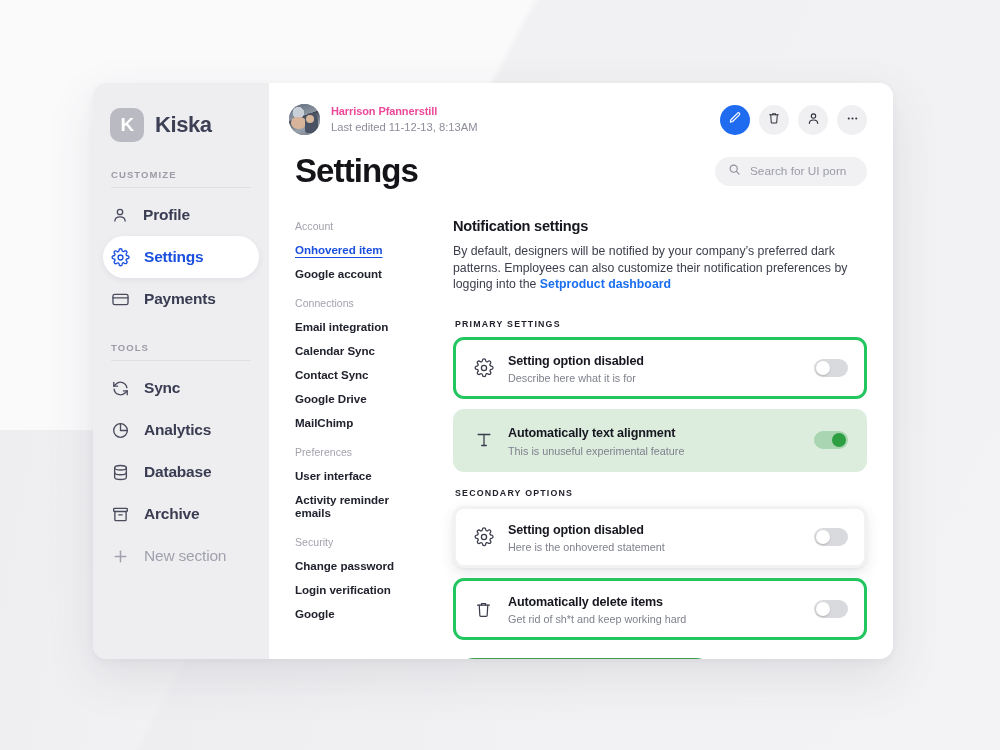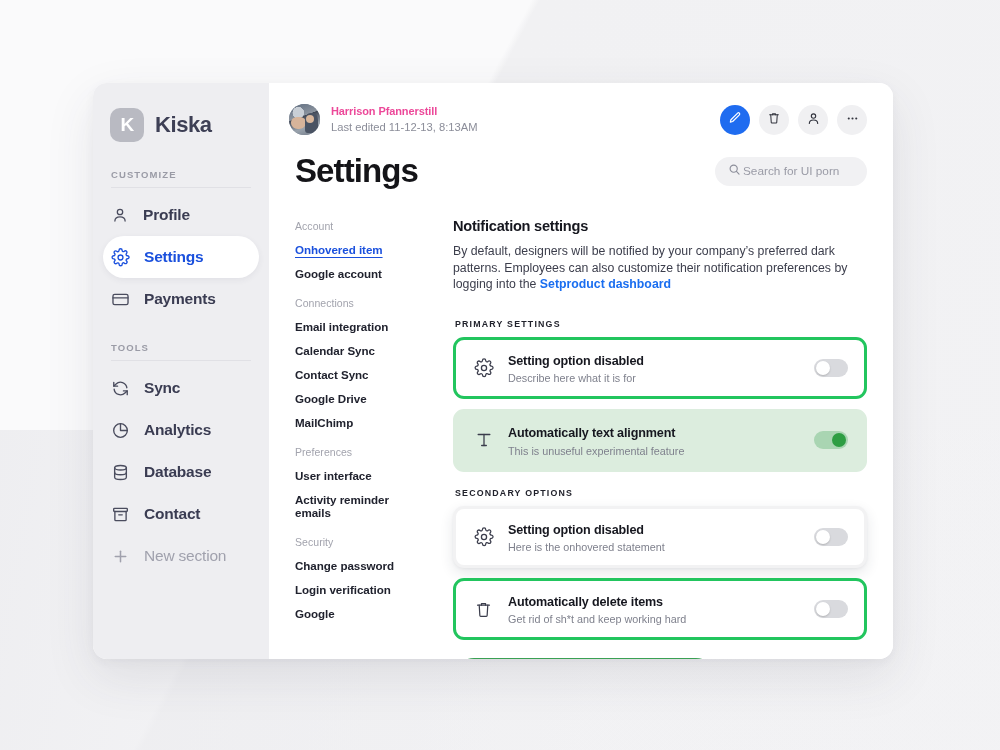--- a/index.html
+++ b/index.html
@@ -183,21 +183,21 @@
   }
   .page-title {
     font-size: 33px;
     font-weight: bold;
     color: #141418;
     letter-spacing: -0.9px;
   }
   .search {
     display: flex;
     align-items: center;
-    gap: 2px;
+    gap: 9px;
     background: #f1f1f3;
     border-radius: 18px;
     height: 29px;
     width: 152px;
     padding: 0 13px;
     cursor: text;
   }
   .search input {
     border: none; outline: none; background: transparent;
     font-family: "Liberation Sans", sans-serif;
@@ -429,21 +429,21 @@
       </div>
 
       <div class="nav-item">
         <span>
           <svg width="19" height="19" viewBox="0 0 24 24" fill="none" stroke="#4a4c5e" stroke-width="1.7" stroke-linecap="round" stroke-linejoin="round">
             <rect x="3.4" y="4.2" width="17.2" height="4" rx="1"></rect>
             <path d="M4.9 8.2v10.4c0 .7.5 1.2 1.2 1.2h11.8c.7 0 1.2-.5 1.2-1.2V8.2"></path>
             <line x1="9.8" y1="12.4" x2="14.2" y2="12.4"></line>
           </svg>
         </span>
-        <span class="nav-label">Contact</span>
+        <span class="nav-label">Archive</span>
       </div>
 
       <div class="nav-item muted">
         <span>
           <svg width="19" height="19" viewBox="0 0 24 24" fill="none" stroke="#a0a1ad" stroke-width="1.9" stroke-linecap="round">
             <line x1="12" y1="5.4" x2="12" y2="18.6"></line>
             <line x1="5.4" y1="12" x2="18.6" y2="12"></line>
           </svg>
         </span>
         <span class="nav-label">New section</span>

